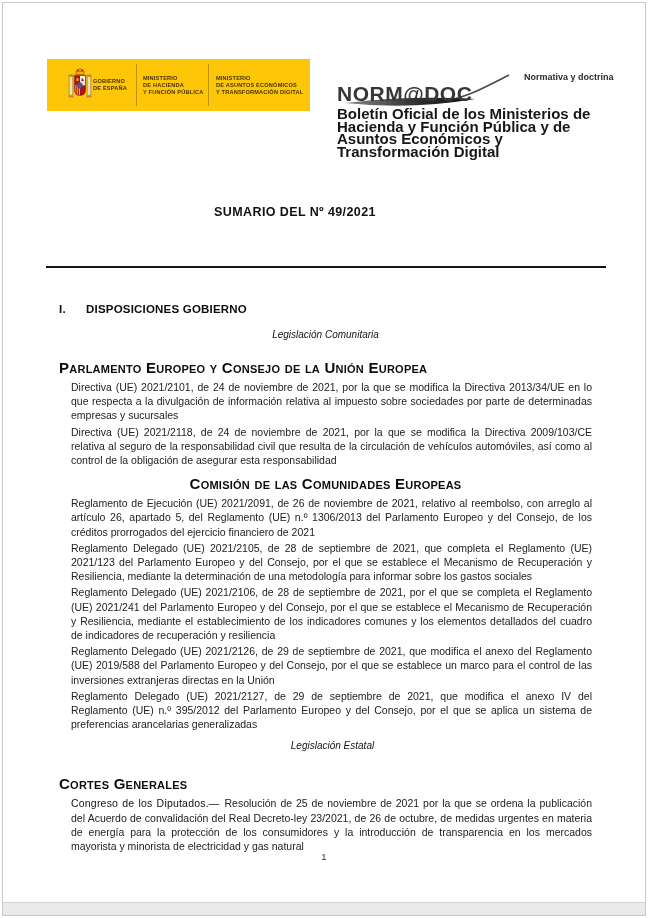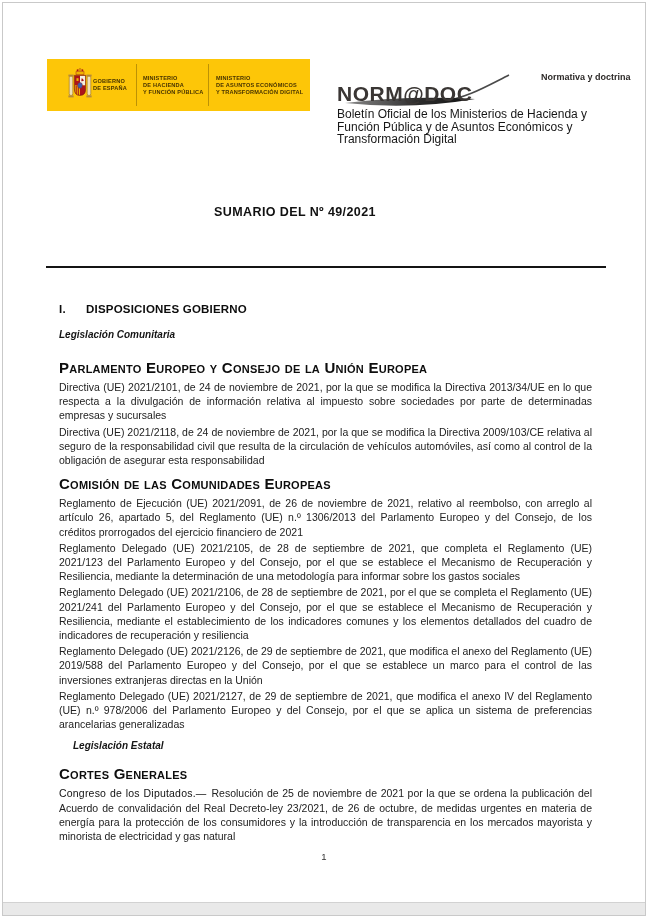--- a/index.html
+++ b/index.html
@@ -14,42 +14,42 @@
   .gov-box{position:absolute;left:47px;top:59px;width:263px;height:52px;}
   .gov-arms{position:absolute;left:21px;top:3px;}
   .gov-col{position:absolute;top:50%;transform:translateY(-50%);
        font-size:5.6px;line-height:7px;font-weight:700;letter-spacing:.2px;
        color:#473300;white-space:pre-line;}
   .gov-div{position:absolute;top:5px;bottom:5px;width:1px;background:rgba(70,50,0,.35);}
 
   .brand-swoosh{position:absolute;left:337px;top:68px;}
   .brand-logo{position:absolute;left:337px;top:82px;font-size:21px;font-weight:700;
        letter-spacing:.5px;color:#3a3634;text-align:center;}
-  .brand-tagline{position:absolute;left:541px;top:72px;font-size:9px;font-weight:700;
+  .brand-tagline{position:absolute;left:524px;top:72px;font-size:9px;font-weight:700;
        color:#2d2a28;}
   .brand-subtitle{position:absolute;left:337px;top:108px;width:256px;
-       font-size:12px;line-height:12.5px;font-weight:400;color:#171717;}
+       font-size:15px;line-height:12.5px;font-weight:700;color:#171717;}
 
   
   .sumario{position:absolute;left:0;top:205px;width:590px;text-align:center;
        font-size:12.5px;font-weight:700;letter-spacing:.4px;color:#111;}
   .rule{position:absolute;left:46px;top:266px;width:560px;height:2px;background:#141414;}
 
   
   .toc{position:absolute;left:59px;top:303px;width:533px;}
   .sec-head{font-size:11.5px;font-weight:700;letter-spacing:.2px;color:#0d0d0d;
        margin:0 0 14px 0;display:flex;}
   .sec-num{width:27px;flex:0 0 27px;}
-  .leg{font-size:10px;font-weight:700;font-style:italic;margin:0 0 19px 0;color:#141414;}
+  .leg{font-size:10px;font-weight:400;font-style:italic;margin:0 0 19px 0;color:#141414;text-align:center;}
   .leg.estatal{margin:9px 0 0 0;padding-left:14px;}
   .org{font-size:15px;font-weight:700;font-variant:small-caps;letter-spacing:.25px;
        color:#0d0d0d;margin:0 0 4px 0;}
-  .org.mt{margin-top:8px;}
-  .org.cortes{margin-top:14px;}
-  .toc p{font-size:10.5px;line-height:14.2px;text-align:justify;margin:0 0 2px 0;color:#222;}
+  .org.mt{margin-top:8px;text-align:center;}
+  .org.cortes{margin-top:24px;}
+  .toc p{font-size:10.5px;line-height:14.2px;text-align:justify;margin:0 0 2px 12px;color:#222;}
   .lead{font-weight:400;letter-spacing:.2px;margin-right:5px;color:#111;}
 
   .pagenum{position:absolute;left:0;top:851px;width:648px;text-align:center;
        font-size:9.5px;color:#333;}
 </style>
 </head>
 <body>
 
 <div class="page-border"></div>
 
@@ -128,21 +128,21 @@
 
   <div class="org">Parlamento Europeo y Consejo de la Unión Europea</div>
   <p>Directiva (UE) 2021/2101, de 24 de noviembre de 2021, por la que se modifica la Directiva 2013/34/UE en lo que respecta a la divulgación de información relativa al impuesto sobre sociedades por parte de determinadas empresas y sucursales</p>
   <p>Directiva (UE) 2021/2118, de 24 de noviembre de 2021, por la que se modifica la Directiva 2009/103/CE relativa al seguro de la responsabilidad civil que resulta de la circulación de vehículos automóviles, así como al control de la obligación de asegurar esta responsabilidad</p>
 
   <div class="org mt">Comisión de las Comunidades Europeas</div>
   <p>Reglamento de Ejecución (UE) 2021/2091, de 26 de noviembre de 2021, relativo al reembolso, con arreglo al artículo 26, apartado 5, del Reglamento (UE) n.º 1306/2013 del Parlamento Europeo y del Consejo, de los créditos prorrogados del ejercicio financiero de 2021</p>
   <p>Reglamento Delegado (UE) 2021/2105, de 28 de septiembre de 2021, que completa el Reglamento (UE) 2021/123 del Parlamento Europeo y del Consejo, por el que se establece el Mecanismo de Recuperación y Resiliencia, mediante la determinación de una metodología para informar sobre los gastos sociales</p>
   <p>Reglamento Delegado (UE) 2021/2106, de 28 de septiembre de 2021, por el que se completa el Reglamento (UE) 2021/241 del Parlamento Europeo y del Consejo, por el que se establece el Mecanismo de Recuperación y Resiliencia, mediante el establecimiento de los indicadores comunes y los elementos detallados del cuadro de indicadores de recuperación y resiliencia</p>
   <p>Reglamento Delegado (UE) 2021/2126, de 29 de septiembre de 2021, que modifica el anexo del Reglamento (UE) 2019/588 del Parlamento Europeo y del Consejo, por el que se establece un marco para el control de las inversiones extranjeras directas en la Unión</p>
-  <p>Reglamento Delegado (UE) 2021/2127, de 29 de septiembre de 2021, que modifica el anexo IV del Reglamento (UE) n.º 978/2006 del Parlamento Europeo y del Consejo, por el que se aplica un sistema de preferencias arancelarias generalizadas</p>
+  <p>Reglamento Delegado (UE) 2021/2127, de 29 de septiembre de 2021, que modifica el anexo IV del Reglamento (UE) n.º 395/2012 del Parlamento Europeo y del Consejo, por el que se aplica un sistema de preferencias arancelarias generalizadas</p>
 
   <div class="leg estatal">Legislación Estatal</div>
 
   <div class="org cortes">Cortes Generales</div>
   <p>
     <span class="lead">Congreso de los Diputados.—</span><span>Resolución de 25 de noviembre de 2021 por la que se ordena la publicación del Acuerdo de convalidación del Real Decreto-ley 23/2021, de 26 de octubre, de medidas urgentes en materia de energía para la protección de los consumidores y la introducción de transparencia en los mercados mayorista y minorista de electricidad y gas natural</span>
   </p>
 </div>
 
 <div class="pagenum">1</div>

